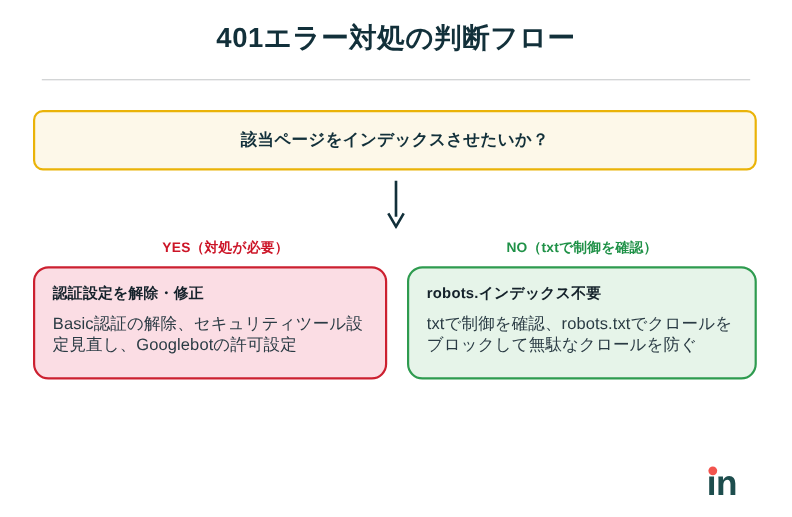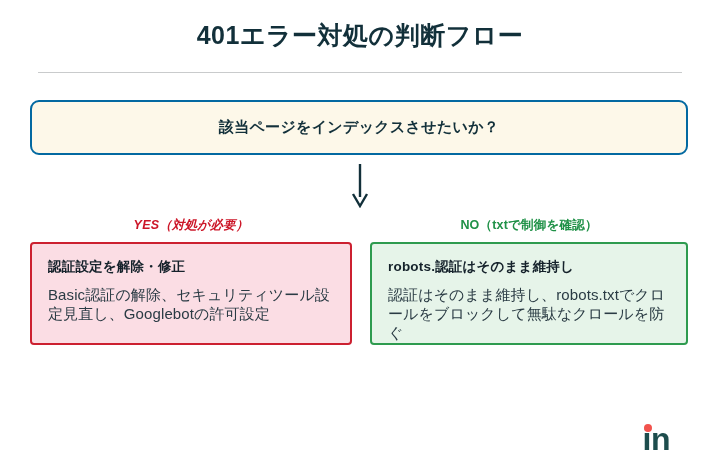--- a/index.html
+++ b/index.html
@@ -47,21 +47,21 @@
 
   
   .question-box {
     position: absolute;
     left: 30px;
     top: 100px;
     width: 658px;
     height: 55px;
     box-sizing: border-box;
     background: #fdf8e9;
-    border: 2px solid #0369a1;
+    border: 2px solid #eab308;
     border-radius: 9px;
     display: flex;
     align-items: center;
     justify-content: center;
   }
   .question-text {
     font-size: 15px;
     font-weight: bold;
     color: #12303a;
     letter-spacing: 0.3px;
@@ -79,38 +79,37 @@
   
   .branch-label {
     position: absolute;
     top: 217px;
     font-size: 12.5px;
     font-weight: bold;
     letter-spacing: 0.2px;
     text-align: center;
   }
   .branch-label.yes {
-    left: 30px;
+    left: 44px;
     width: 322px;
     color: #cc1527;
-    font-style: italic;
   }
   .branch-label.no {
     left: 370px;
     width: 318px;
     color: #1f9147;
   }
 
   
   .outcome-box {
     position: absolute;
     top: 242px;
     height: 103px;
     box-sizing: border-box;
-    border-radius: 4px;
+    border-radius: 14px;
     padding: 14px 16px 0 16px;
   }
   .outcome-box.left {
     left: 30px;
     width: 322px;
     background: #fbdde4;
     border: 2px solid #cc2030;
   }
   .outcome-box.right {
     left: 370px;
@@ -189,22 +188,22 @@
   <div class="branch-label yes">YES（対処が必要）</div>
 
   <div class="branch-label no">NO（txtで制御を確認）</div>
 
   <div class="outcome-box left">
     <div class="outcome-title">認証設定を解除・修正</div>
     <div class="outcome-body">Basic認証の解除、セキュリティツール設定見直し、Googlebotの許可設定</div>
   </div>
 
   <div class="outcome-box right">
-    <div class="outcome-title">robots.認証はそのまま維持し</div>
-    <div class="outcome-body">認証はそのまま維持し、robots.txtでクロールをブロックして無駄なクロールを防ぐ</div>
+    <div class="outcome-title">robots.インデックス不要</div>
+    <div class="outcome-body">txtで制御を確認、robots.txtでクロールをブロックして無駄なクロールを防ぐ</div>
   </div>
 
   <div class="logo">
     <div class="logo-word">
       <span class="logo-dot dot-in"></span>
       <span>in</span>
     </div>
   </div>
 
 </div>

